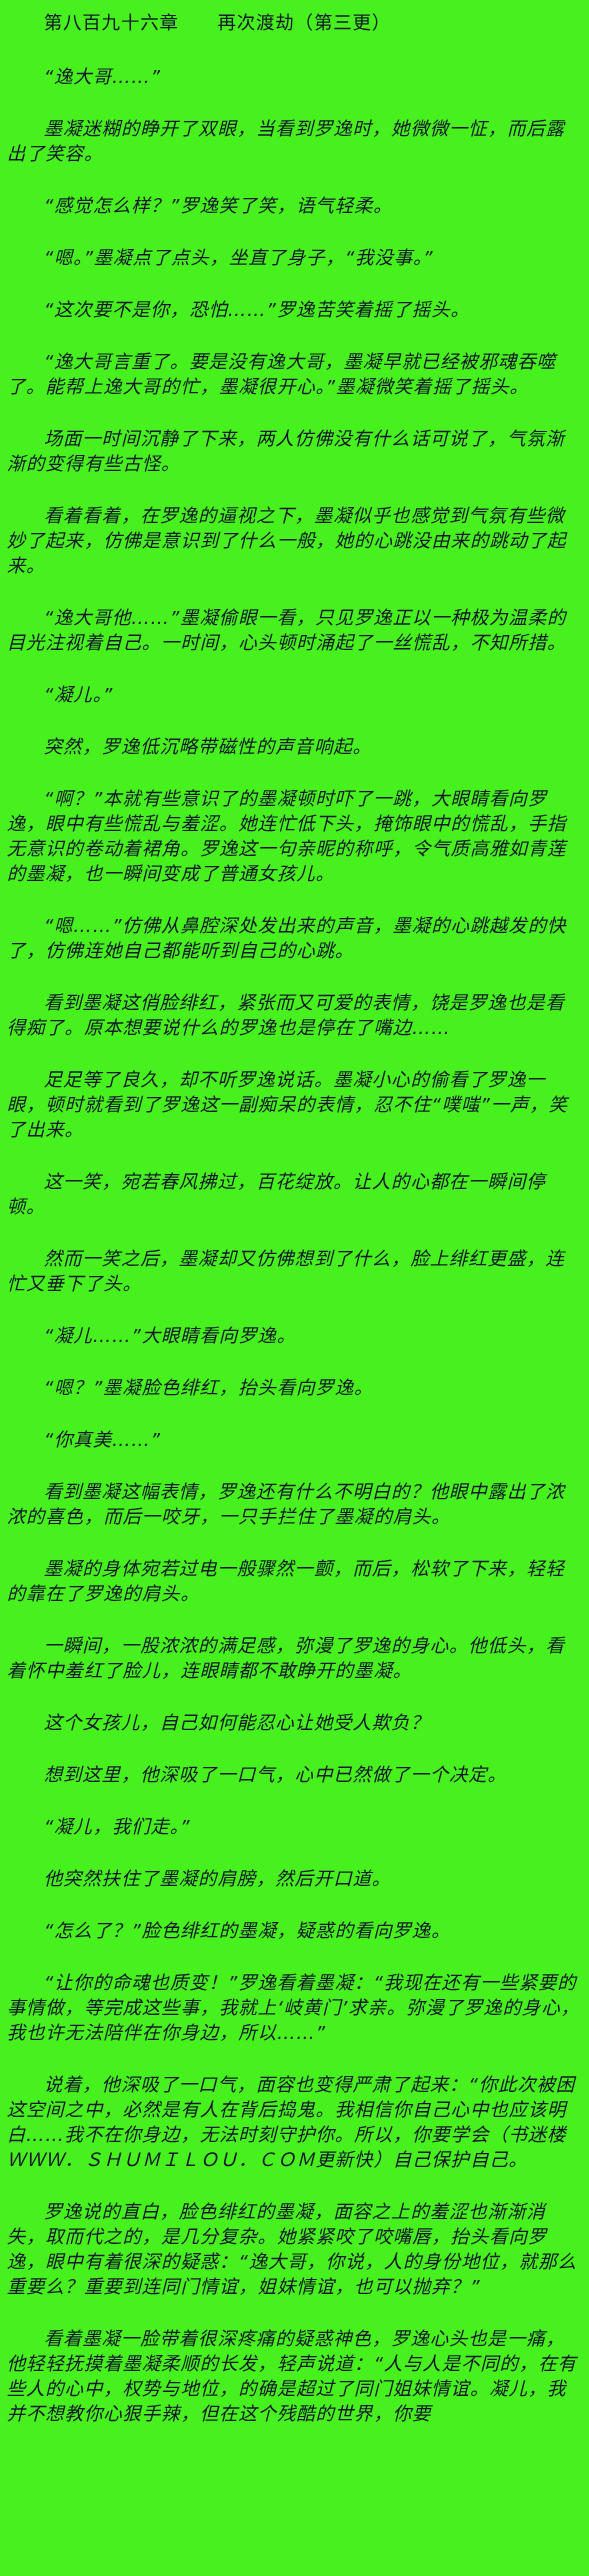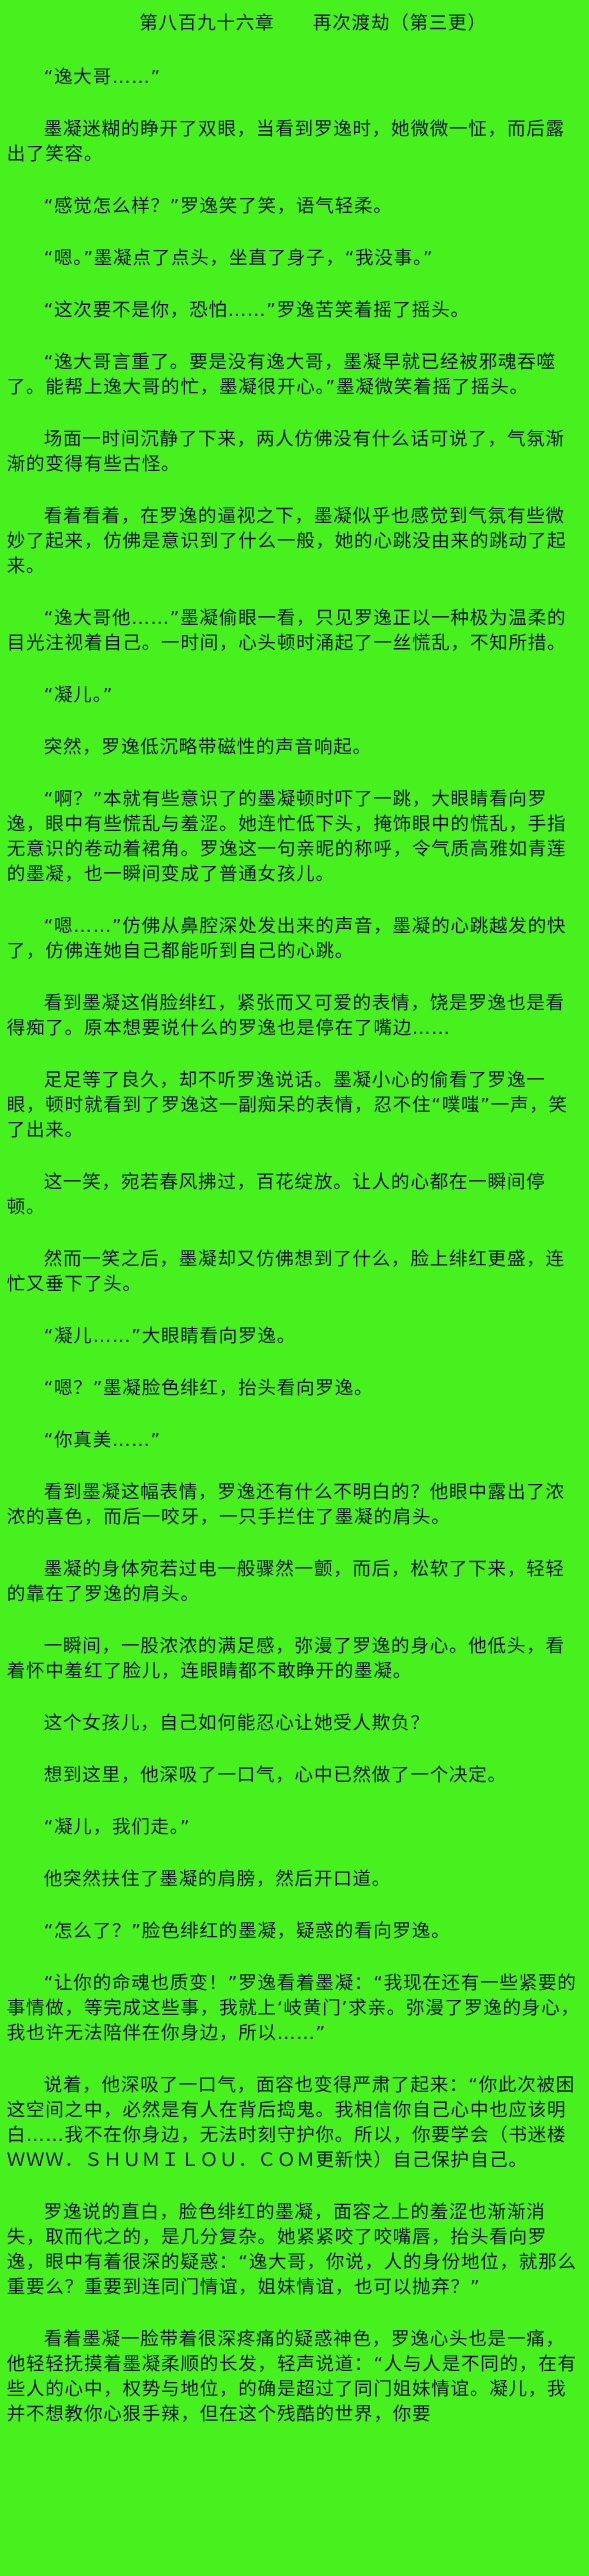--- a/index.html
+++ b/index.html
@@ -21,29 +21,29 @@
     padding: 10px 6.7px 47px 6.7px;
   }
   .chapter-title {
     font-size: 18.5px;
     font-weight: normal;
     line-height: 25px;
     letter-spacing: 0.8px;
     text-indent: 2em;
     margin: 0 0 29px 0;
     white-space: pre-wrap;
-    text-align: center;
   }
   .chapter-body p.para {
     font-size: 18.5px;
     line-height: 25px;
     letter-spacing: 0.8px;
     text-indent: 2em;
     margin: 0 0 27px 0;
     word-break: break-all;
+    font-style: italic;
   }
 </style>
 </head>
 <body style="background: rgb(70, 241, 29); color: rgb(21, 21, 43);">
 
 <div class="page">
   <h1 class="chapter-title">第八百九十六章　　再次渡劫（第三更）</h1>
   <div class="chapter-body">
       <p class="para">“逸大哥……”</p>
       <p class="para">墨凝迷糊的睁开了双眼，当看到罗逸时，她微微一怔，而后露出了笑容。</p>

